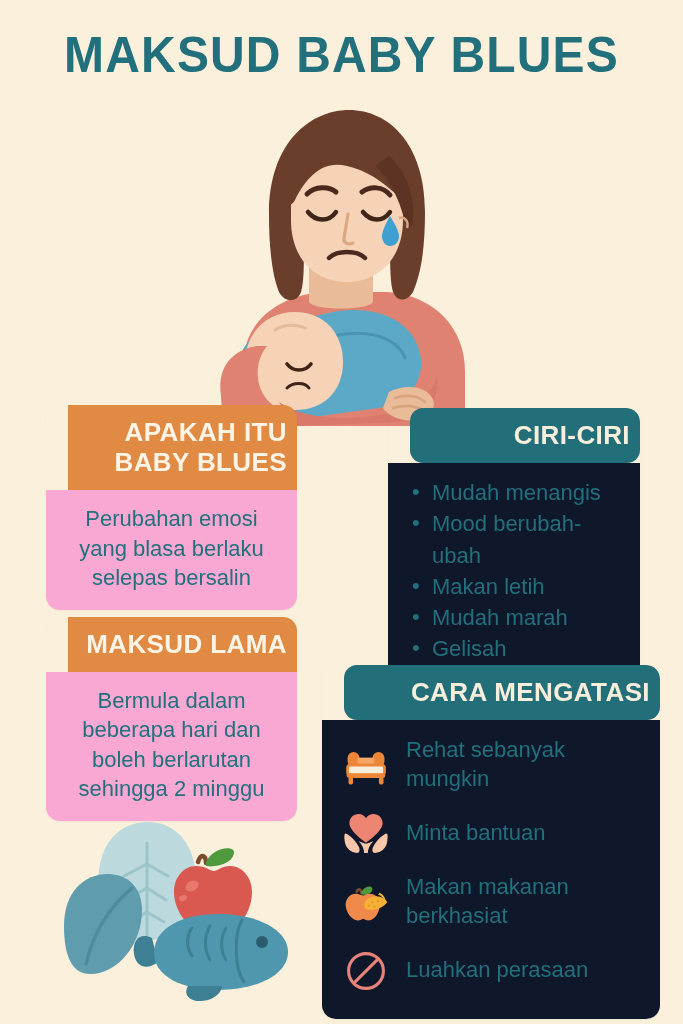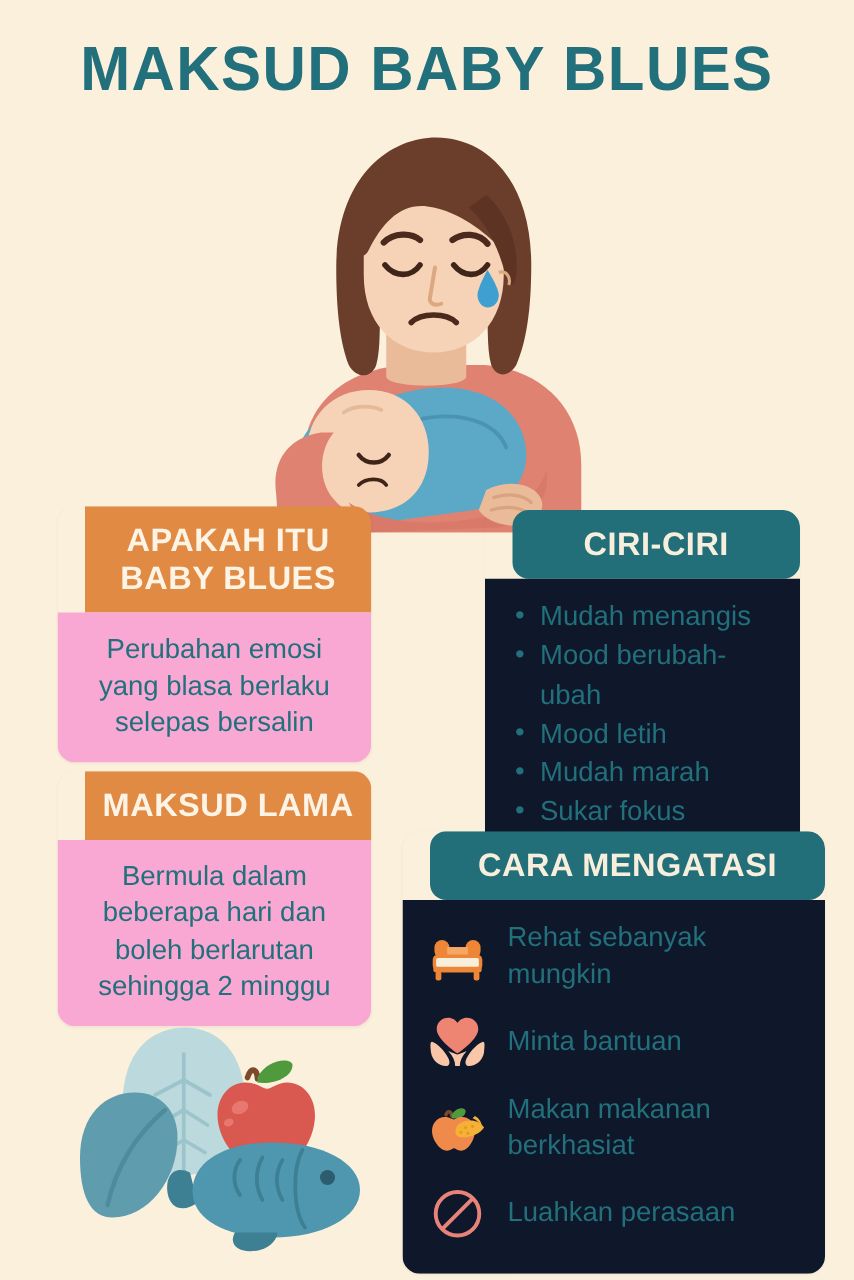--- a/index.html
+++ b/index.html
@@ -39,21 +39,21 @@
   }
 
   
   .card {
     position: absolute;
     border-radius: 14px;
     overflow: hidden;
     box-shadow: 0 1px 2px rgba(90, 70, 40, 0.06);
   }
   .card-header {
-    text-align: center;
+    text-align: right;
     font-weight: 700;
     letter-spacing: 0.4px;
     font-family: "Liberation Sans Narrow", "Liberation Sans", sans-serif;
     margin-left: 22px;
   }
   .card-body { }
 
   
   .card.orange .card-header {
     background: #e08a44;
@@ -212,23 +212,22 @@
   <div class="card-header">MAKSUD LAMA</div>
   <div class="card-body">Bermula dalam beberapa hari dan boleh berlarutan sehingga 2 minggu</div>
 </div>
 
 <div class="card teal" id="card-ciri">
   <div class="card-header">CIRI-CIRI</div>
   <div class="card-body">
     <ul class="ciri-list">
       <li>Mudah menangis</li>
       <li>Mood berubah-ubah</li>
-      <li>Mood letih</li>
+      <li>Makan letih</li>
       <li>Mudah marah</li>
-      <li>Sukar fokus</li>
       <li>Gelisah</li>
     </ul>
   </div>
 </div>
 
 <div class="card teal" id="card-cara">
   <div class="card-header">CARA MENGATASI</div>
   <div class="card-body">
     <ul class="cara-list">
 

